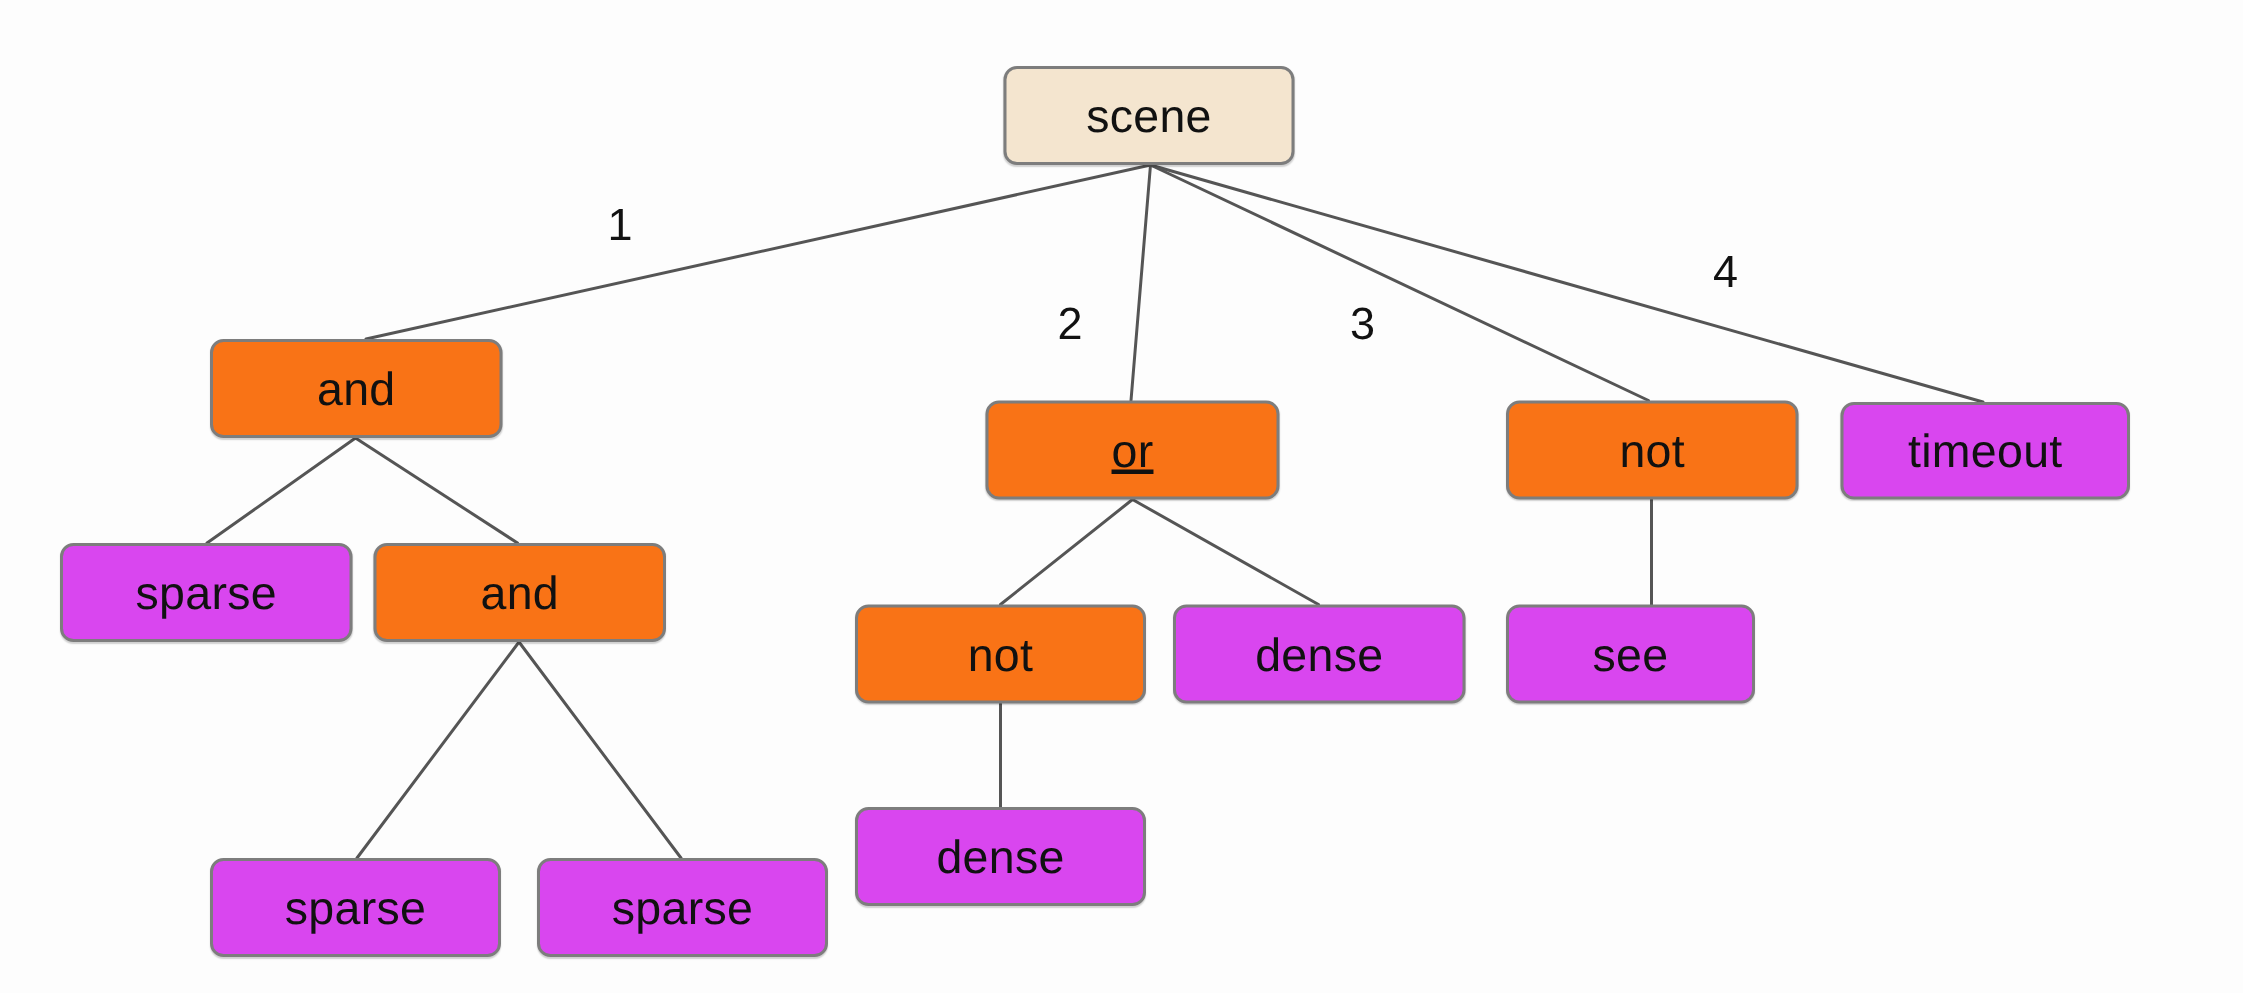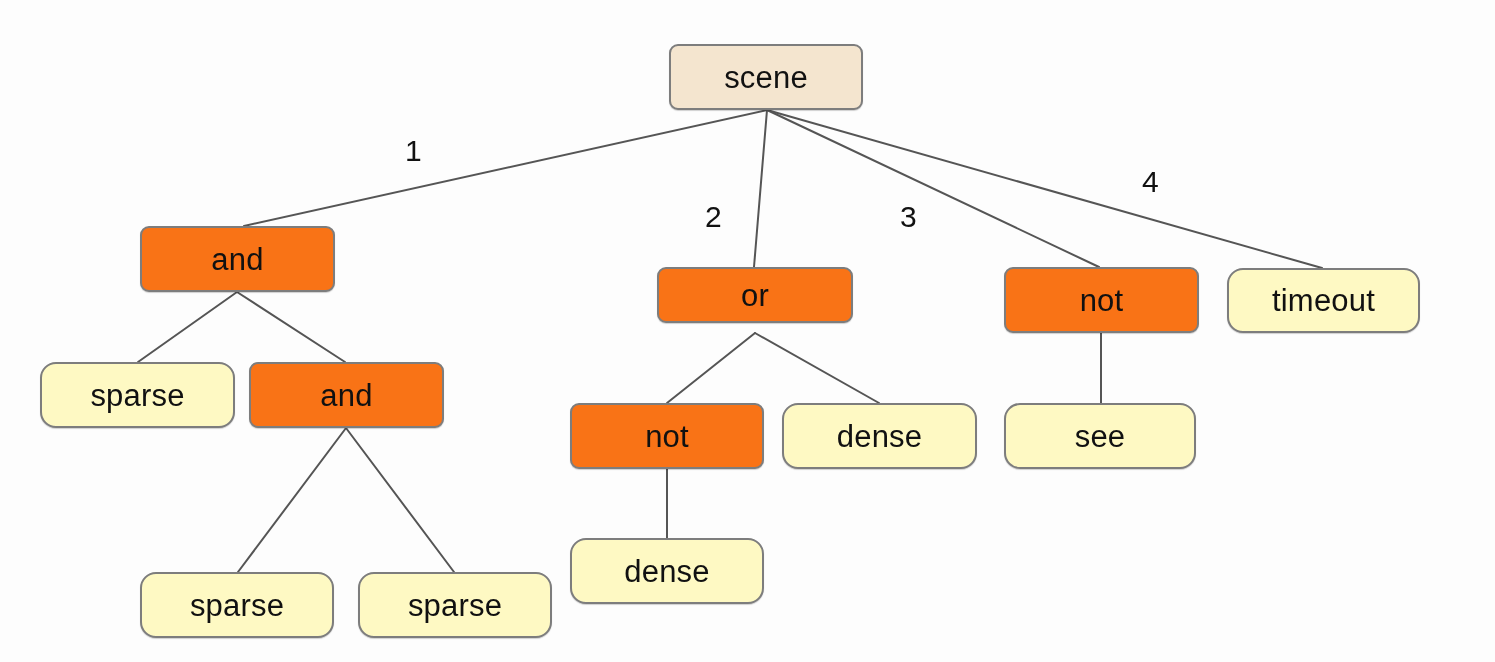--- a/index.html
+++ b/index.html
@@ -43,22 +43,21 @@
     white-space: nowrap;
     box-shadow: 0 1px 1px rgba(0,0,0,0.18);
   }
   .node-root {
     background: #f4e5cf;
   }
   .node-op {
     background: #f97316;
   }
   .node-leaf {
-    background: #fef9c3;
-    border-radius: 16px;
+    background: #d946ef;
   }
   .edge-label {
     position: absolute;
     font-size: 30px;
     color: #111111;
     z-index: 3;
     line-height: 1;
     white-space: nowrap;
   }
 </style>
@@ -91,36 +90,36 @@
     </div>
     <div class="node node-op" style="left: 249px; top: 362px; width: 195px; height: 66px;">
       <span>and</span>
     </div>
     <div class="node node-leaf" style="left: 140px; top: 572px; width: 194px; height: 66px;">
       <span>sparse</span>
     </div>
     <div class="node node-leaf" style="left: 358px; top: 572px; width: 194px; height: 66px;">
       <span>sparse</span>
     </div>
-    <div class="node node-op" style="left: 657px; top: 267px; width: 196px; height: 56px;">
+    <div class="node node-op" style="left: 657px; top: 267px; width: 196px; height: 66px; text-decoration: underline;">
       <span>or</span>
     </div>
     <div class="node node-op" style="left: 570px; top: 403px; width: 194px; height: 66px;">
       <span>not</span>
     </div>
     <div class="node node-leaf" style="left: 782px; top: 403px; width: 195px; height: 66px;">
       <span>dense</span>
     </div>
     <div class="node node-leaf" style="left: 570px; top: 538px; width: 194px; height: 66px;">
       <span>dense</span>
     </div>
     <div class="node node-op" style="left: 1004px; top: 267px; width: 195px; height: 66px;">
       <span>not</span>
     </div>
-    <div class="node node-leaf" style="left: 1004px; top: 403px; width: 192px; height: 66px;">
+    <div class="node node-leaf" style="left: 1004px; top: 403px; width: 166px; height: 66px;">
       <span>see</span>
     </div>
     <div class="node node-leaf" style="left: 1227px; top: 268px; width: 193px; height: 65px;">
       <span>timeout</span>
     </div>
     <div class="edge-label" style="left: 405px; top: 136px;">1</div>
     <div class="edge-label" style="left: 705px; top: 202px;">2</div>
     <div class="edge-label" style="left: 900px; top: 202px;">3</div>
     <div class="edge-label" style="left: 1142px; top: 167px;">4</div>
   </div>

